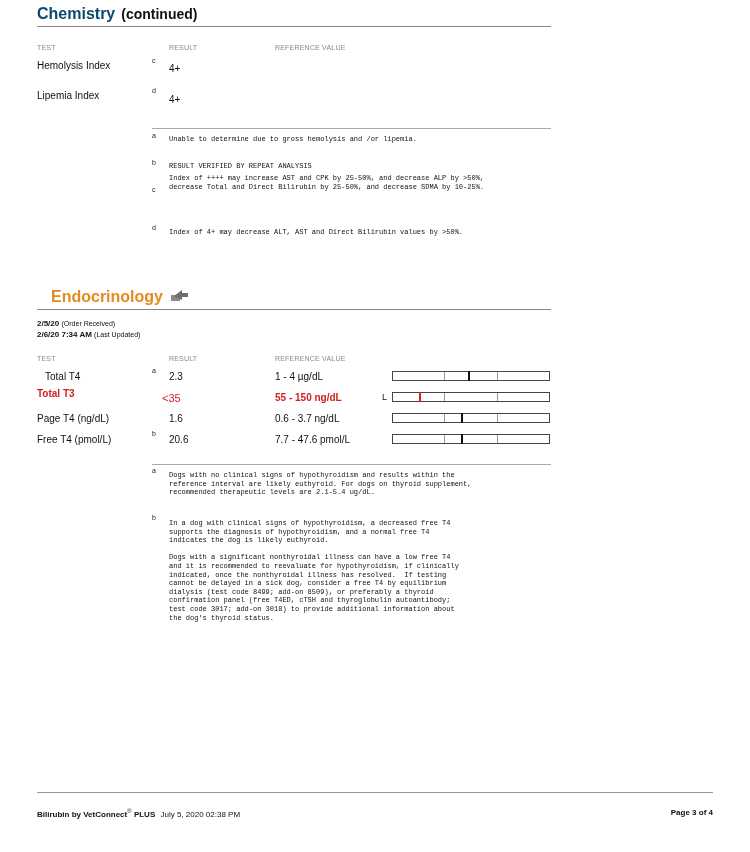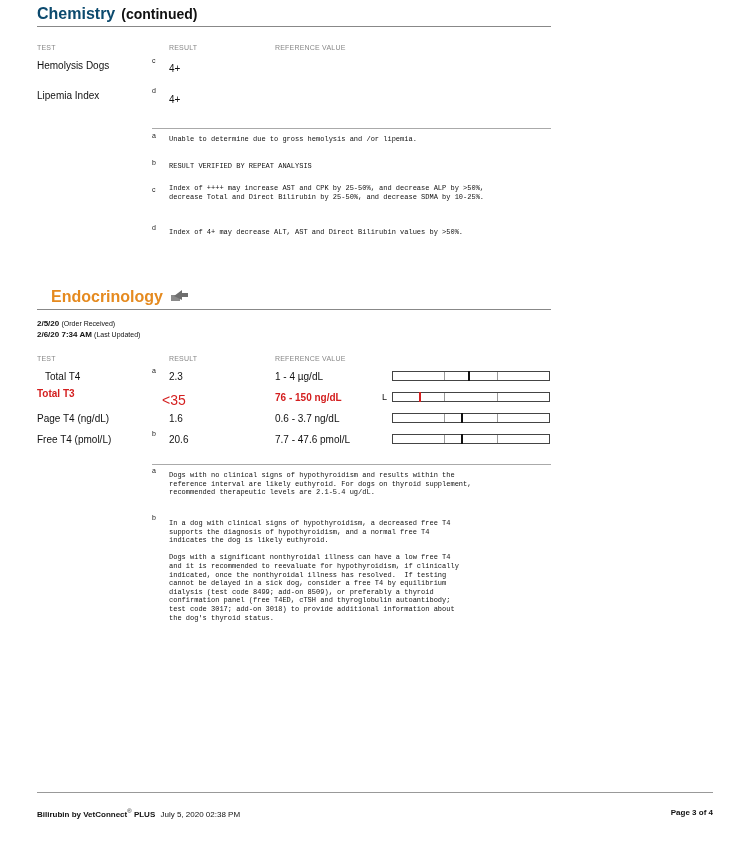--- a/index.html
+++ b/index.html
@@ -29,38 +29,38 @@
 
 <div class="abs" style="left:37px; top:5px;">
   <span class="sec-title chem-title">Chemistry</span><span class="cont">(continued)</span>
 </div>
 <div class="rule" style="left:37px; top:26px; width:514px;"></div>
 
 <div class="abs colhdr" style="left:37px; top:44px;">TEST</div>
 <div class="abs colhdr" style="left:169px; top:44px;">RESULT</div>
 <div class="abs colhdr" style="left:275px; top:44px;">REFERENCE VALUE</div>
 
-<div class="abs label" style="left:37px; top:60px;">Hemolysis Dogs</div>
+<div class="abs label" style="left:37px; top:60px;">Hemolysis Index</div>
 <div class="abs sup" style="left:152px; top:57px;">c</div>
 <div class="abs val" style="left:169px; top:63px;">4+</div>
 
 <div class="abs label" style="left:37px; top:90px;">Lipemia Index</div>
 <div class="abs sup" style="left:152px; top:87px;">d</div>
 <div class="abs val" style="left:169px; top:94px;">4+</div>
 
 <div class="rule" style="left:152px; top:128px; width:399px; background:#aaa;"></div>
 
 <div class="abs sup" style="left:152px; top:132px;">a</div>
 <div class="abs mono" style="left:169px; top:135px;">Unable to determine due to gross hemolysis and /or lipemia.</div>
 
 <div class="abs sup" style="left:152px; top:159px;">b</div>
 <div class="abs mono" style="left:169px; top:162px;">RESULT VERIFIED BY REPEAT ANALYSIS</div>
 
 <div class="abs sup" style="left:152px; top:186px;">c</div>
-<div class="abs mono" style="left:169px; top:184px;text-align:center;">Index of ++++ may increase AST and CPK by 25-50%, and decrease ALP by &gt;50%,
+<div class="abs mono" style="left:169px; top:174px;text-align:center;">Index of ++++ may increase AST and CPK by 25-50%, and decrease ALP by &gt;50%,
 decrease Total and Direct Bilirubin by 25-50%, and decrease SDMA by 10-25%.</div>
 
 <div class="abs sup" style="left:152px; top:224px;">d</div>
 <div class="abs mono" style="left:169px; top:228px;">Index of 4+ may decrease ALT, AST and Direct Bilirubin values by &gt;50%.</div>
 
 <div class="abs" style="left:37px; top:288px;margin-left:14px;">
   <span class="sec-title endo-title">Endocrinology</span>
 </div>
 <div class="abs" style="left:170px; top:288px; width:20px; height:14px;">
   <svg width="20" height="14" viewBox="0 0 20 14">
@@ -87,22 +87,22 @@
 <div class="abs sup" style="left:152px; top:367px;">a</div>
 <div class="abs val" style="left:169px; top:371px;">2.3</div>
 <div class="abs val" style="left:275px; top:371px;">1 - 4 µg/dL</div>
 <div class="bar" style="left:392px; top:371px;">
   <div class="tick" style="left:51px;"></div>
     <div class="tick" style="left:104px;"></div>
   <div class="mark" style="left:75px;"></div>
 </div>
 
 <div class="abs label red" style="left:37px; top:388px;">Total T3</div>
-<div class="abs val red" style="left:162px; top:392px; font-weight:normal; font-size:14px;"><span>&lt;35</span></div>
-<div class="abs val red" style="left:275px; top:392px;">76 - 150 ng/dL</div>
+<div class="abs val red" style="left:162px; top:392px; font-weight:normal; font-size:11px;"><span>&lt;35</span></div>
+<div class="abs val red" style="left:275px; top:392px;">55 - 150 ng/dL</div>
 <div class="abs val" style="left:382px; top:392px; font-size:9px;">L</div>
 <div class="bar" style="left:392px; top:392px;">
   <div class="tick" style="left:51px;"></div>
     <div class="tick" style="left:104px;"></div>
   <div class="mark low" style="left:26px;"></div>
 </div>
 
 <div class="abs label" style="left:37px; top:413px;">Page T4 (ng/dL)</div>
 <div class="abs val" style="left:169px; top:413px;">1.6</div>
 <div class="abs val" style="left:275px; top:413px;">0.6 - 3.7 ng/dL</div>

